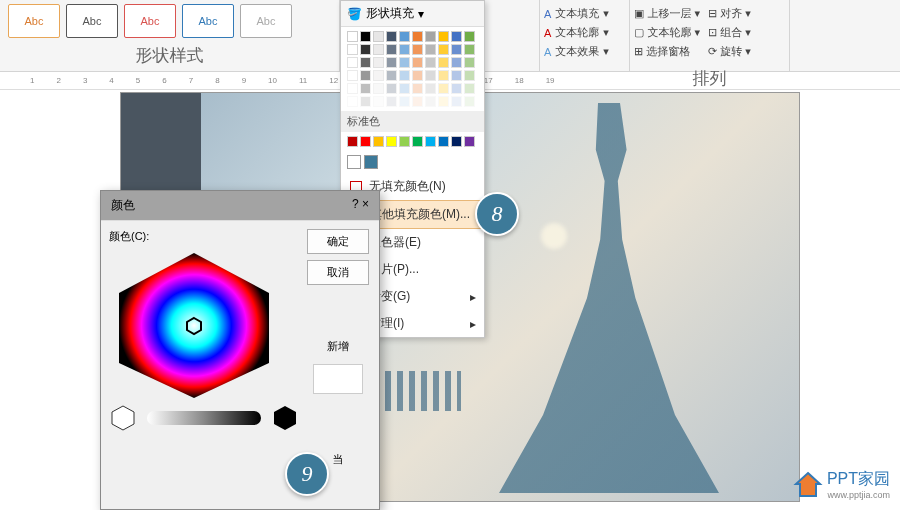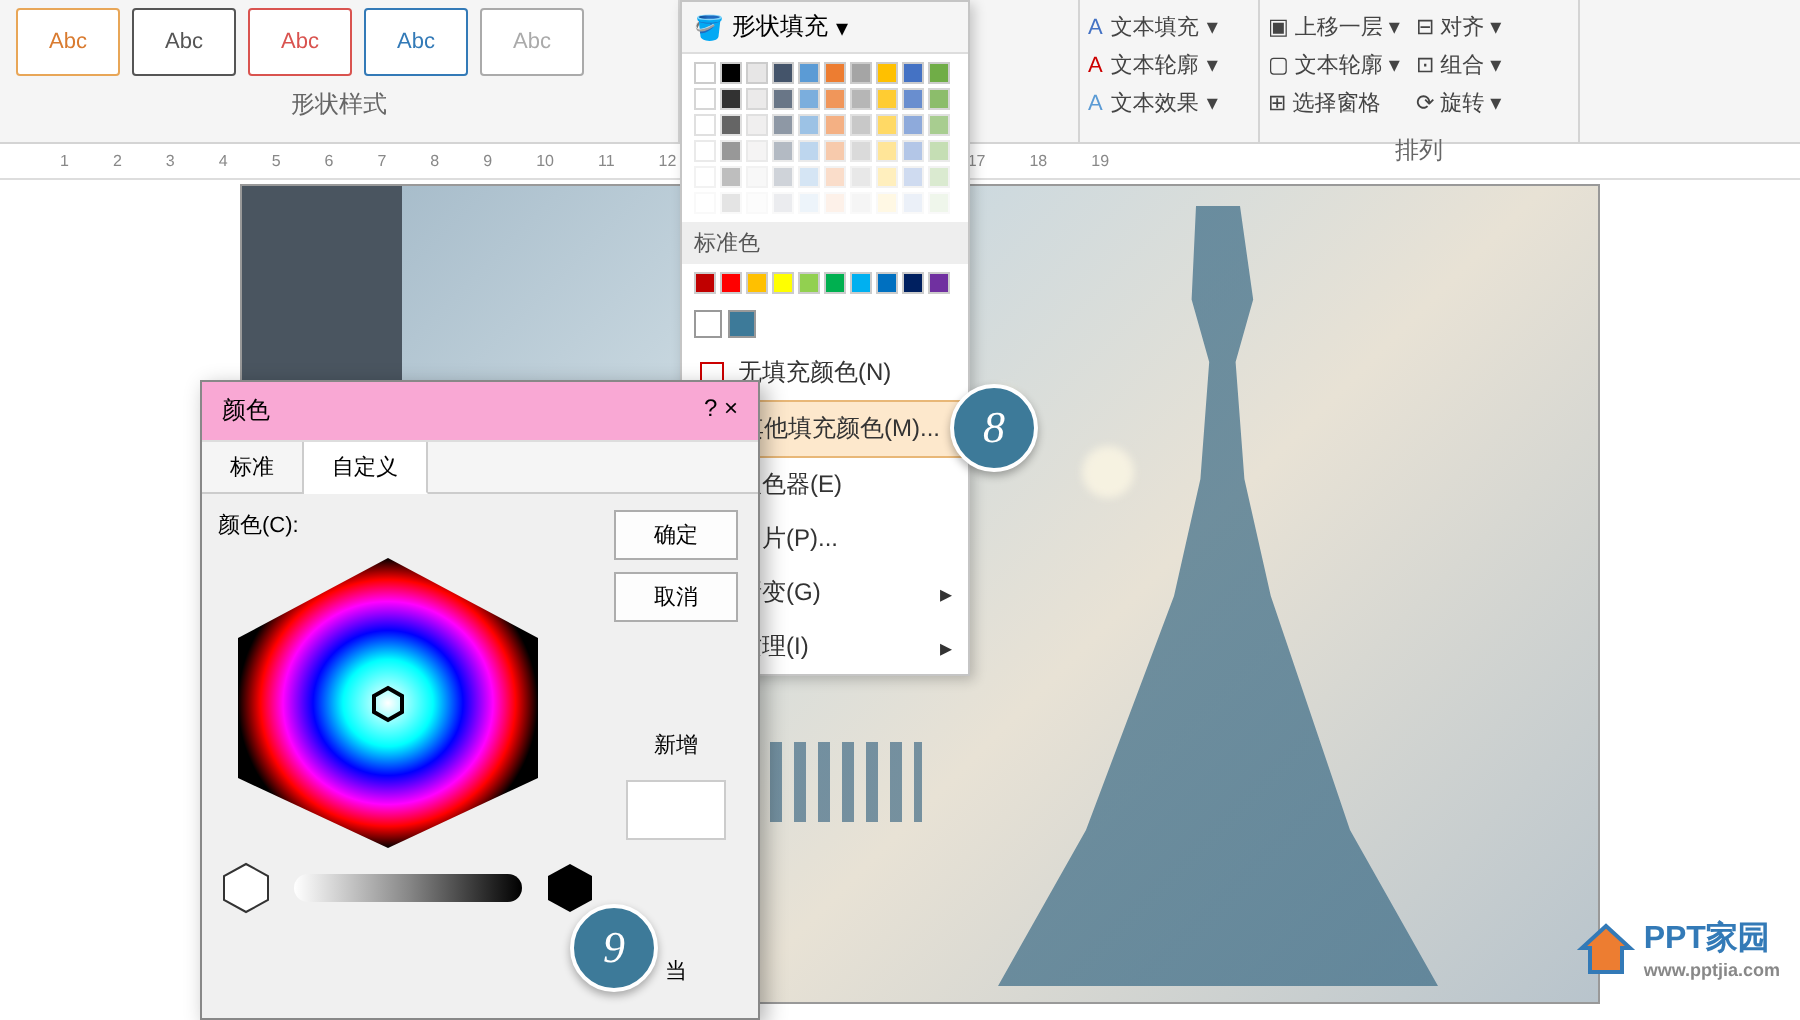--- a/index.html
+++ b/index.html
@@ -7,21 +7,21 @@
 
 .ribbon { background: #f5f5f5; border-bottom: 1px solid #d4d4d4; height: 72px; display: flex; }
 .shape-styles { display: flex; align-items: flex-start; padding: 4px 8px; border-right: 1px solid #d4d4d4; flex-direction: column; width: 340px; }
 .style-row { display: flex; gap: 6px; border-radius: 12px; }
 .style-box { width: 52px; height: 34px; border: 1px solid #ccc; background: #fff; display: flex; align-items: center; justify-content: center; font-size: 11px; color: #555; border-radius: 2px; }
 .style-box.orange { border-color: #e8a657; color: #d97b30; }
 .style-box.black { border-color: #555; }
 .style-box.red { border-color: #d9534f; color: #d9534f; }
 .style-box.blue { border-color: #337ab7; color: #337ab7; }
 .style-box.gray { border-color: #aaa; color: #aaa; }
-.group-label { font-size: 12px; color: #666; text-align: center; width: 100%; margin-top: 6px; }
+.group-label { font-size: 17px; color: #666; text-align: center; width: 100%; margin-top: 6px; }
 
 .wordart { width: 200px; padding: 4px 8px; border-right: 1px solid #d4d4d4; display: flex; flex-direction: column; align-items: center; }
 .wa-row { display: flex; gap: 8px; align-items: center; }
 .wa-A { font-size: 28px; font-weight: bold; }
 .wa-A.fill { color: #fff; -webkit-text-stroke: 1px #888; }
 .wa-A.blue { color: #5b9bd5; }
 .wa-A.orange { color: #ed7d31; }
 
 .text-opts { width: 90px; padding: 4px; border-right: 1px solid #d4d4d4; font-size: 11px; color: #444; }
 .text-opts div { padding: 2px 0; display: flex; align-items: center; gap: 4px; }
@@ -44,39 +44,39 @@
 .section-label { background: #eee; padding: 3px 6px; color: #555; font-size: 11px; }
 .color-grid { padding: 4px 6px; display: flex; flex-wrap: wrap; gap: 2px; }
 .swatch { width: 11px; height: 11px; border: 1px solid #ccc; }
 .recent-row { padding: 4px 6px; display: flex; gap: 3px; }
 .recent-sw { width: 14px; height: 14px; border: 1px solid #999; }
 .menu-item { padding: 5px 8px; display: flex; align-items: center; gap: 6px; color: #333; border-bottom: 0; }
 .menu-item.highlight { background: #fde8cc; border: 1px solid #e8b777; }
 .menu-icon { width: 14px; height: 14px; display: inline-flex; align-items: center; justify-content: center; }
 
 .color-dialog { position: absolute; top: 190px; left: 100px; width: 280px; height: 320px; background: #f0f0f0; border: 1px solid #888; box-shadow: 3px 3px 10px rgba(0,0,0,0.3); z-index: 60; }
-.dlg-title { background: #f9a8d4; padding: 6px 10px; font-size: 12px; border-bottom: 1px solid #ddd; display: flex; justify-content: space-between; text-align: center; }
+.dlg-title { background: #a3a3a3; padding: 6px 10px; font-size: 12px; border-bottom: 1px solid #ddd; display: flex; justify-content: space-between; text-align: center; }
 .dlg-tabs { display: flex; background: #f5f5f5; border-bottom: 1px solid #ccc; font-size: 11px; }
 .dlg-tab { padding: 5px 14px; border-right: 1px solid #ccc; }
 .dlg-tab.active { background: #fff; border-bottom: 1px solid #fff; margin-bottom: -1px; }
 .dlg-body { display: flex; padding: 8px; }
 .hex-picker { width: 190px; }
 .hex-label { font-size: 11px; margin-bottom: 4px; }
 .hexagon { width: 170px; height: 150px; position: relative; }
 .dlg-buttons { width: 70px; display: flex; flex-direction: column; gap: 6px; padding-left: 8px; }
 .dlg-btn { padding: 4px 8px; background: #fdfdfd; border: 1px solid #adadad; font-size: 11px; }
 .new-label { font-size: 11px; margin-top: 48px; text-align: center; }
 .new-box { width: 50px; height: 30px; background: #fff; border: 1px solid #ccc; margin: 4px auto; }
 .opacity-row { padding: 8px 12px; font-size: 11px; display: flex; align-items: center; gap: 6px; }
 
 .callout { position: absolute; width: 44px; height: 44px; border-radius: 50%; background: #3d7a99; color: #fff; display: flex; align-items: center; justify-content: center; font-size: 22px; font-style: italic; font-family: Georgia, serif; border: 2px solid #fff; box-shadow: 0 2px 4px rgba(0,0,0,0.3); z-index: 100; }
 .callout.c8 { top: 192px; left: 475px; }
 .callout.c9 { top: 452px; left: 285px; }
 
-.logo { position: absolute; bottom: 20px; right: 10px; font-size: 16px; font-weight: bold; color: #337ab7; z-index: 200; display: flex; align-items: center; gap: 4px; }
+.logo { position: absolute; bottom: 10px; right: 10px; font-size: 16px; font-weight: normal; color: #337ab7; z-index: 200; display: flex; align-items: center; gap: 4px; text-align: right; }
 .logo-icon { width: 30px; height: 30px; }
 .logo-sub { font-size: 9px; color: #888; display: block; }
 
 .icon-sq { width: 12px; height: 12px; border: 1px solid; display: inline-block; }
 </style>
 </head>
 <body>
 
 <div class="ribbon">
   <div class="shape-styles">
@@ -265,24 +265,20 @@
       <span>纹理(I)</span>
       <span style="margin-left:auto">▸</span>
     </div>
 </div>
 
 <div class="color-dialog">
   <div class="dlg-title">
     <span>颜色</span>
     <span><span>?</span> <span>×</span></span>
   </div>
-  <div class="dlg-tabs">
-    <div class="dlg-tab">标准</div>
-    <div class="dlg-tab active">自定义</div>
-  </div>
   <div class="dlg-body">
     <div class="hex-picker">
       <div class="hex-label">颜色(C):</div>
       <div class="hexagon">
         <svg viewBox="0 0 170 150" width="170" height="150">
           <polygon points="85,5 160,45 160,115 85,150 10,115 10,45" fill="url(#g)"></polygon>
           <defs>
               <radialGradient id="g">
                 <stop offset="0%" stop-color="#fff"></stop>
                 <stop offset="30%" stop-color="#0ff"></stop>

